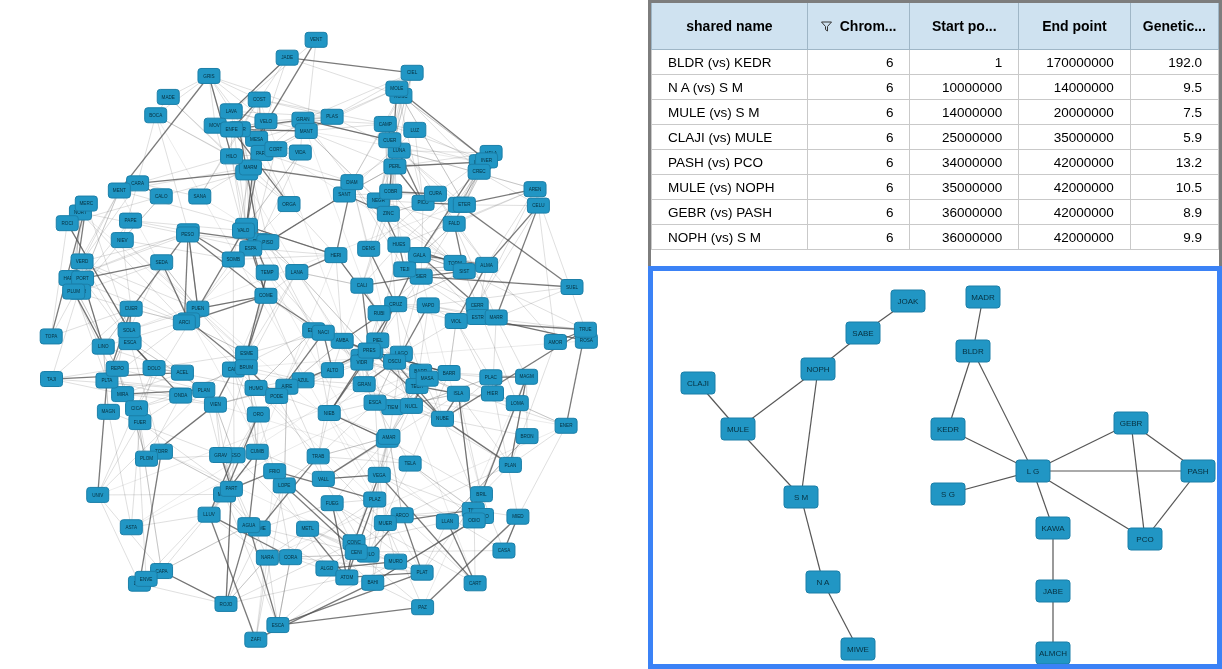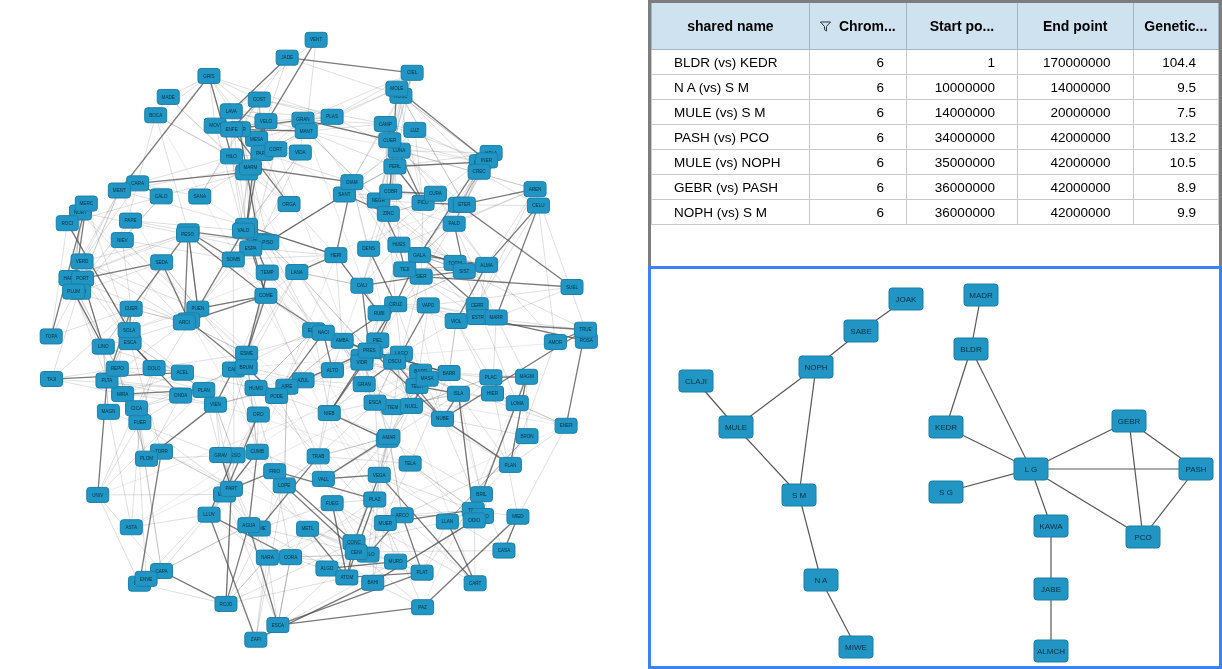--- a/index.html
+++ b/index.html
@@ -54,40 +54,40 @@
     white-space: nowrap;
     font-size: 14px;
   }
   table.data-table th.c-name { width: 160px; }
   table.data-table th.c-chrom { width: 104px; }
   table.data-table th.c-start { width: 112px; }
   table.data-table th.c-end { width: 110px; }
   table.data-table th.c-gen { width: 88px; }
   table.data-table td {
     border: 1px solid #c9c9c9;
-    padding: 2px 22px;
+    padding: 2px 16px;
     height: 20px;
     white-space: nowrap;
     background: #ffffff;
   }
   td.num { text-align: right; }
   td.txt { text-align: left; }
   .filter-ico {
     display:inline-block;
     margin-right: 4px;
     vertical-align: -1px;
   }
 
   
   #network-small {
     position: absolute;
     left: 648px; top: 266px;
     width: 574px; height: 403px;
     box-sizing: border-box;
-    border: 3px solid #3b82f6;
+    border: 5px solid #3b82f6;
     background: #ffffff;
     overflow: hidden;
   }
   #network-small svg { display:block; }
 
   .nodeRect { fill: #2196c4; stroke: #1b7fa8; stroke-width: 1; }
   .nodeLbl { font-family: "Liberation Sans", sans-serif; fill: #06303f; text-anchor: middle; }
   .edge { stroke: #4d4d4d; fill: none; }
 </style>
 </head>
@@ -1373,35 +1373,42 @@
           <span>Genetic...</span>
         </th>
       </tr>
     </thead>
     <tbody id="table-body">
         <tr>
           <td class="txt">BLDR (vs) KEDR</td>
           <td class="num">6</td>
           <td class="num">1</td>
           <td class="num">170000000</td>
-          <td class="num">104.4</td>
+          <td class="num">192.0</td>
         </tr>
         <tr>
           <td class="txt">N A (vs) S M</td>
           <td class="num">6</td>
           <td class="num">10000000</td>
           <td class="num">14000000</td>
           <td class="num">9.5</td>
         </tr>
         <tr>
           <td class="txt">MULE (vs) S M</td>
           <td class="num">6</td>
           <td class="num">14000000</td>
           <td class="num">20000000</td>
           <td class="num">7.5</td>
+        </tr>
+        <tr>
+          <td class="txt">CLAJI (vs) MULE</td>
+          <td class="num">6</td>
+          <td class="num">25000000</td>
+          <td class="num">35000000</td>
+          <td class="num">5.9</td>
         </tr>
         <tr>
           <td class="txt">PASH (vs) PCO</td>
           <td class="num">6</td>
           <td class="num">34000000</td>
           <td class="num">42000000</td>
           <td class="num">13.2</td>
         </tr>
         <tr>
           <td class="txt">MULE (vs) NOPH</td>

